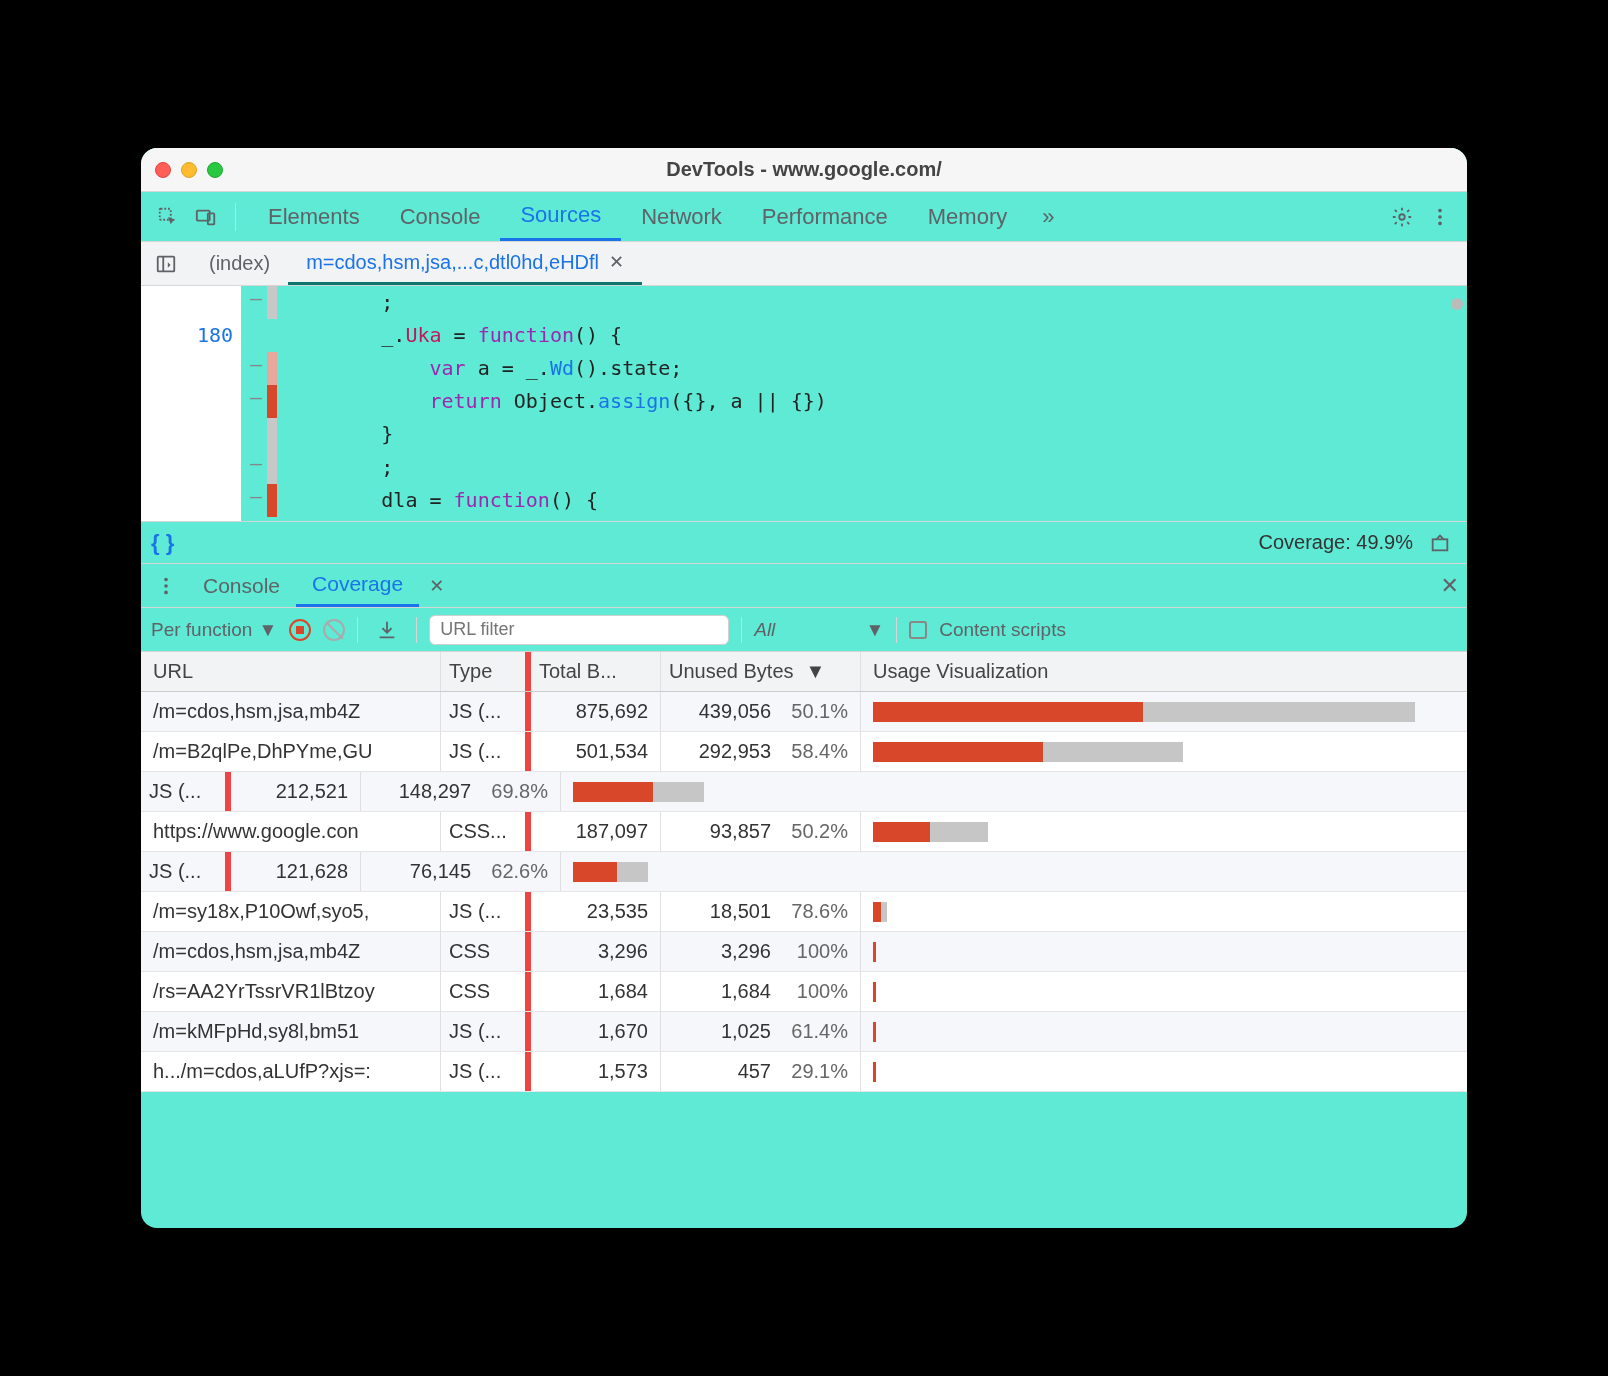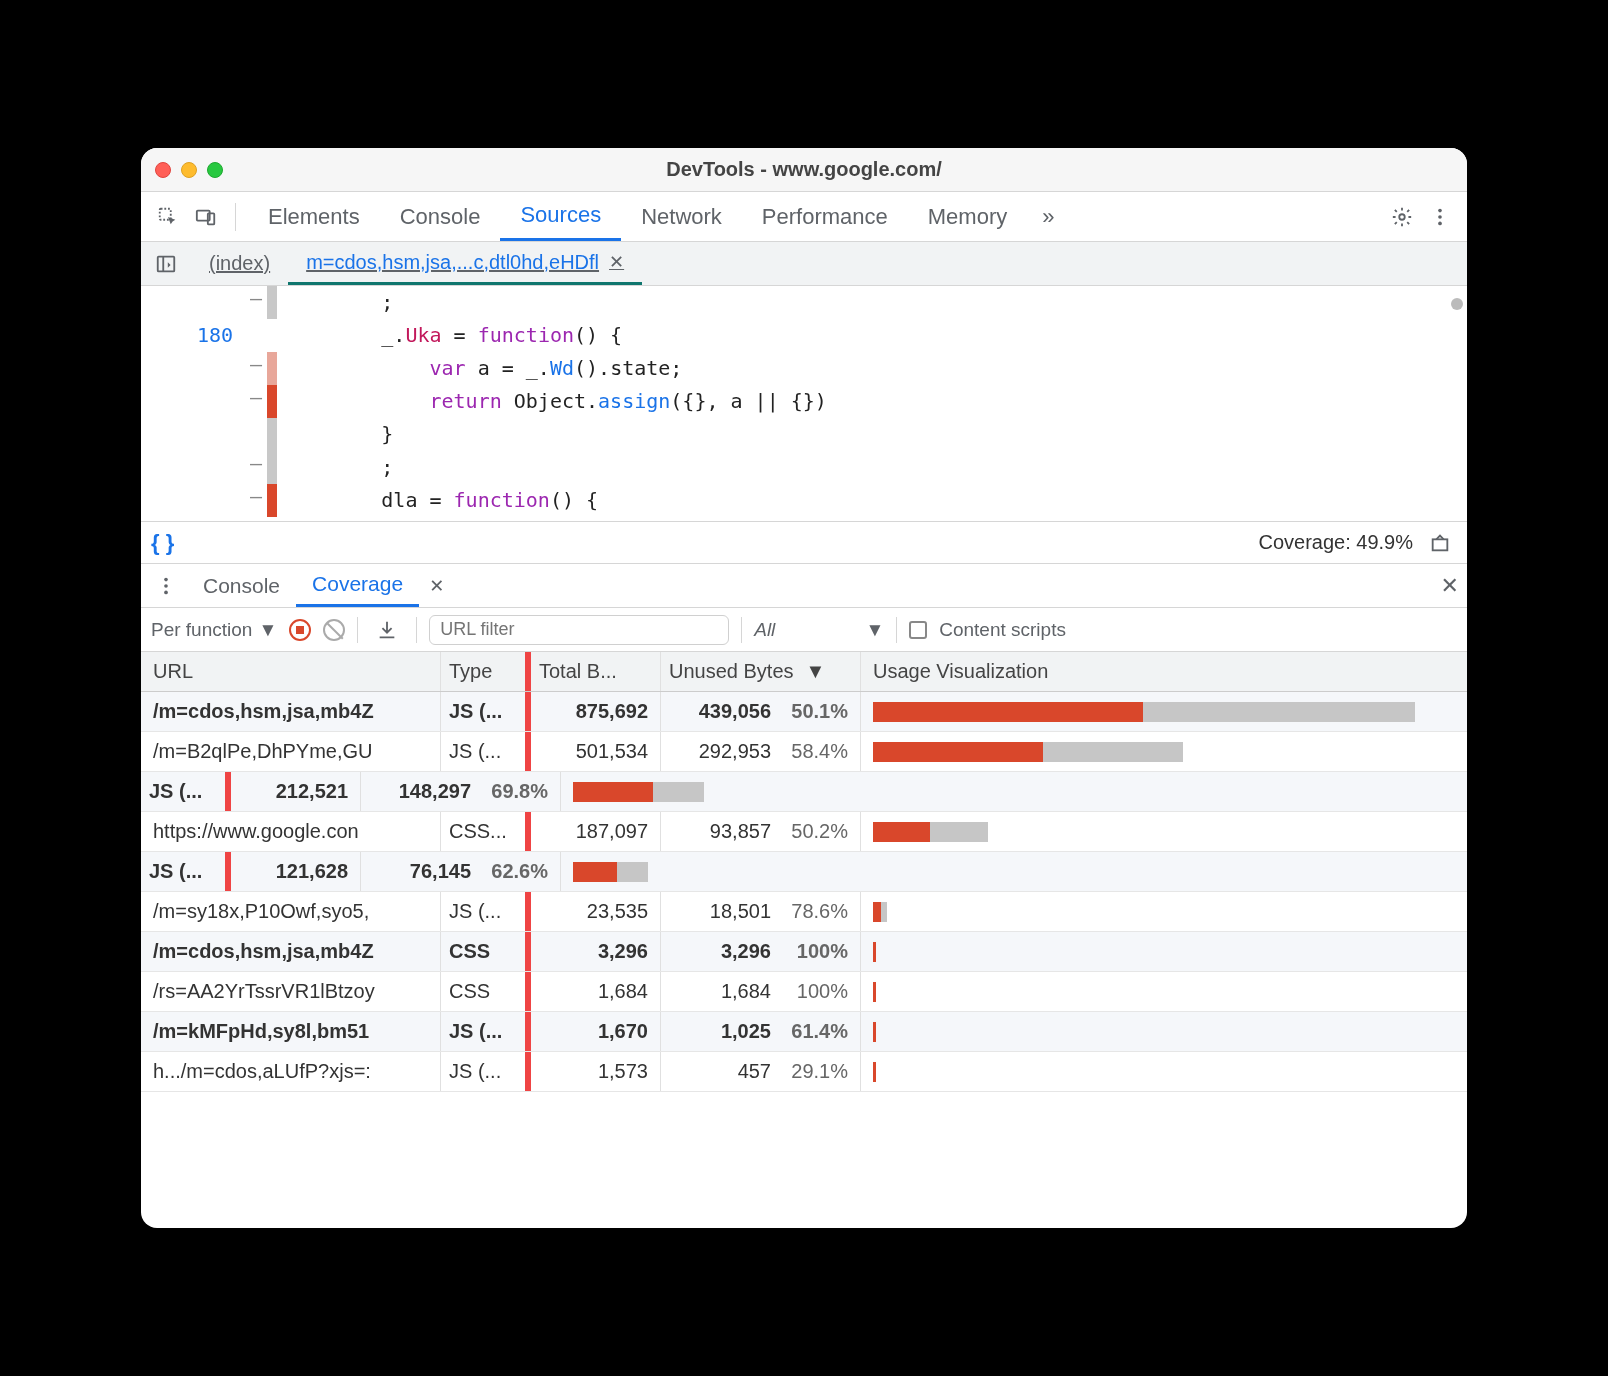--- a/index.html
+++ b/index.html
@@ -9,21 +9,21 @@
     height: 1376px;
     font-family: -apple-system, BlinkMacSystemFont, "Segoe UI", Helvetica, Arial, sans-serif;
     display: flex;
     align-items: center;
     justify-content: center;
     text-rendering: optimizeLegibility;
   }
   .window {
     width: 1326px;
     height: 1080px;
-    background: #ffffff;
+    background: #5eead4;
     border-radius: 16px;
     box-shadow: 0 30px 90px rgba(0,0,0,.5);
     display: flex;
     flex-direction: column;
     overflow: hidden;
   }
   
   .titlebar {
     height: 44px;
     display: flex;
@@ -60,21 +60,20 @@
   .filetabs {
     height: 44px;
     display:flex;
     align-items:center;
     padding: 0 8px;
     border-bottom:1px solid #d6d6d6;
     background:#f1f3f4;
     font-size:20px;
     color:#5f6368;
     gap: 8px;
-    text-decoration: underline;
   }
   .filetab { padding:0 18px; height:100%; display:flex; align-items:center; gap:10px; cursor:pointer; white-space:nowrap; }
   .filetab.active { color:#1a73e8; border-bottom:3px solid #0f766e; margin-bottom:-1px;}
   .closex { font-size:18px; color:#5f6368; }
   
   .source {
     height: 236px;
     display:flex;
     position:relative;
     overflow:hidden;
@@ -146,21 +145,21 @@
   
   .table { flex:1; overflow:hidden; display:flex; flex-direction:column; font-size:20px; color:#333;}
   .thead, .trow { display:flex; align-items:center; height:40px; border-bottom:1px solid #e6e6e6;}
   .thead { background:#f1f3f4; font-weight:500; color:#444; border-bottom:1px solid #ccc;}
   .col-url { width:300px; padding-left:12px; overflow:hidden; white-space:nowrap; text-overflow:clip; border-right:1px solid #e0e0e0; height:100%; display:flex; align-items:center;}
   .col-type { width:90px; padding-left:8px; border-right:6px solid #ef4444; height:100%; display:flex; align-items:center; overflow:hidden; white-space:nowrap;}
   .col-total { width:130px; padding-right:12px; text-align:right; border-right:1px solid #e0e0e0; height:100%; display:flex; align-items:center; justify-content:flex-end;}
   .col-unused { width:200px; padding-right:12px; text-align:right; border-right:1px solid #e0e0e0; height:100%; display:flex; align-items:center; justify-content:flex-end; gap:12px;}
   .col-pct { color:#666; min-width:65px; text-align:right;}
   .col-viz { flex:1; padding:0 12px; height:100%; display:flex; align-items:center;}
-  .trow.even { background:#f5f7fa;font-weight:bold; }
+  .trow.even { background:#f5f7fa; }
   .trow.odd { background:#fff; }
   .bar { height:20px; display:flex; }
   .bar .used { background:#d9472b;}
   .bar .unused { background:#c6c6c6;}
   
   .footer { height:40px; display:flex; align-items:center; padding:0 14px; font-size:20px; border-top:1px solid #d6d6d6;}
 </style>
 </head>
 <body>
 

